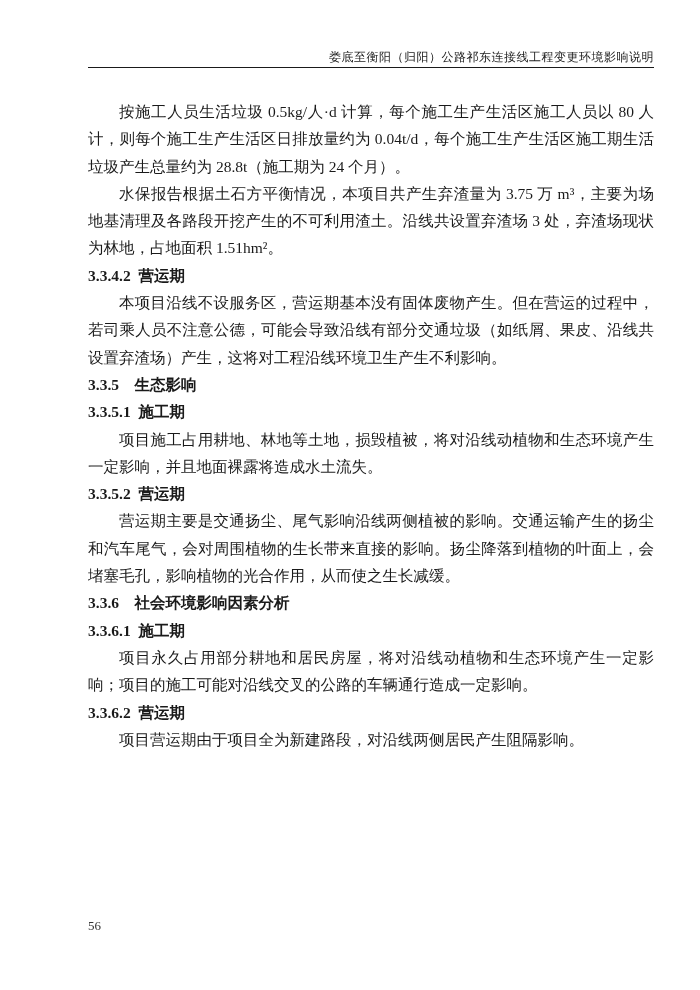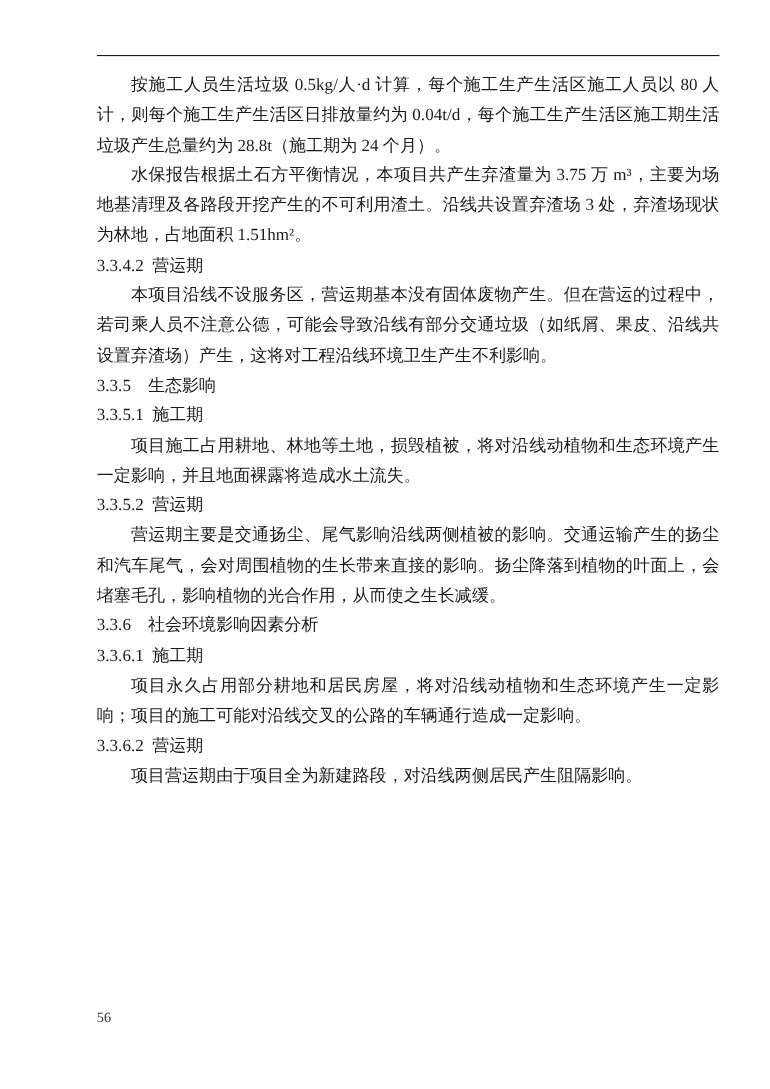--- a/index.html
+++ b/index.html
@@ -32,60 +32,62 @@
     letter-spacing: 0.5px;
     color: #222222;
   }
   .header-rule {
     margin-top: 2px;
     border: none;
     border-top: 1.5px solid #1a1a1a;
     height: 0;
   }
   .doc-body {
-    margin-top: 13px;
+    margin-top: 30px;
     font-size: 15.5px;
     line-height: 27.3px;
     text-align: justify;
     text-align-last: left;
   }
   .doc-body p {
     margin: 0;
     padding: 0;
   }
   .para {
     text-indent: 2em;
   }
   .sub-heading {
     text-indent: 2em;
     white-space: pre-wrap;
   }
   .heading {
     text-indent: 0;
     white-space: pre-wrap;
+    font-weight: bold;
   }
   .page-footer {
     position: absolute;
     left: 88px;
     width: 566px;
     top: 916px;
     text-align: left;
   }
   .page-number {
     font-size: 13px;
     color: #333333;
   }
 </style>
 </head>
 <body>
 
 <div class="page">
   <div class="content-col">
 
     <header class="doc-header">
+      <div class="header-title">娄底至衡阳（归阳）公路祁东连接线工程变更环境影响说明</div>
       <hr class="header-rule">
     </header>
 
     <main class="doc-body">
       <p class="para">按施工人员生活垃圾 0.5kg/人·d 计算，每个施工生产生活区施工人员以 80 人计，则每个施工生产生活区日排放量约为 0.04t/d，每个施工生产生活区施工期生活垃圾产生总量约为 28.8t（施工期为 24 个月）。</p>
       <p class="para">水保报告根据土石方平衡情况，本项目共产生弃渣量为 3.75 万 m³，主要为场地基清理及各路段开挖产生的不可利用渣土。沿线共设置弃渣场 3 处，弃渣场现状为林地，占地面积 1.51hm²。</p>
       <p class="heading">3.3.4.2  营运期</p>
       <p class="para">本项目沿线不设服务区，营运期基本没有固体废物产生。但在营运的过程中，若司乘人员不注意公德，可能会导致沿线有部分交通垃圾（如纸屑、果皮、沿线共设置弃渣场）产生，这将对工程沿线环境卫生产生不利影响。</p>
       <p class="heading">3.3.5    生态影响</p>
       <p class="heading">3.3.5.1  施工期</p>

